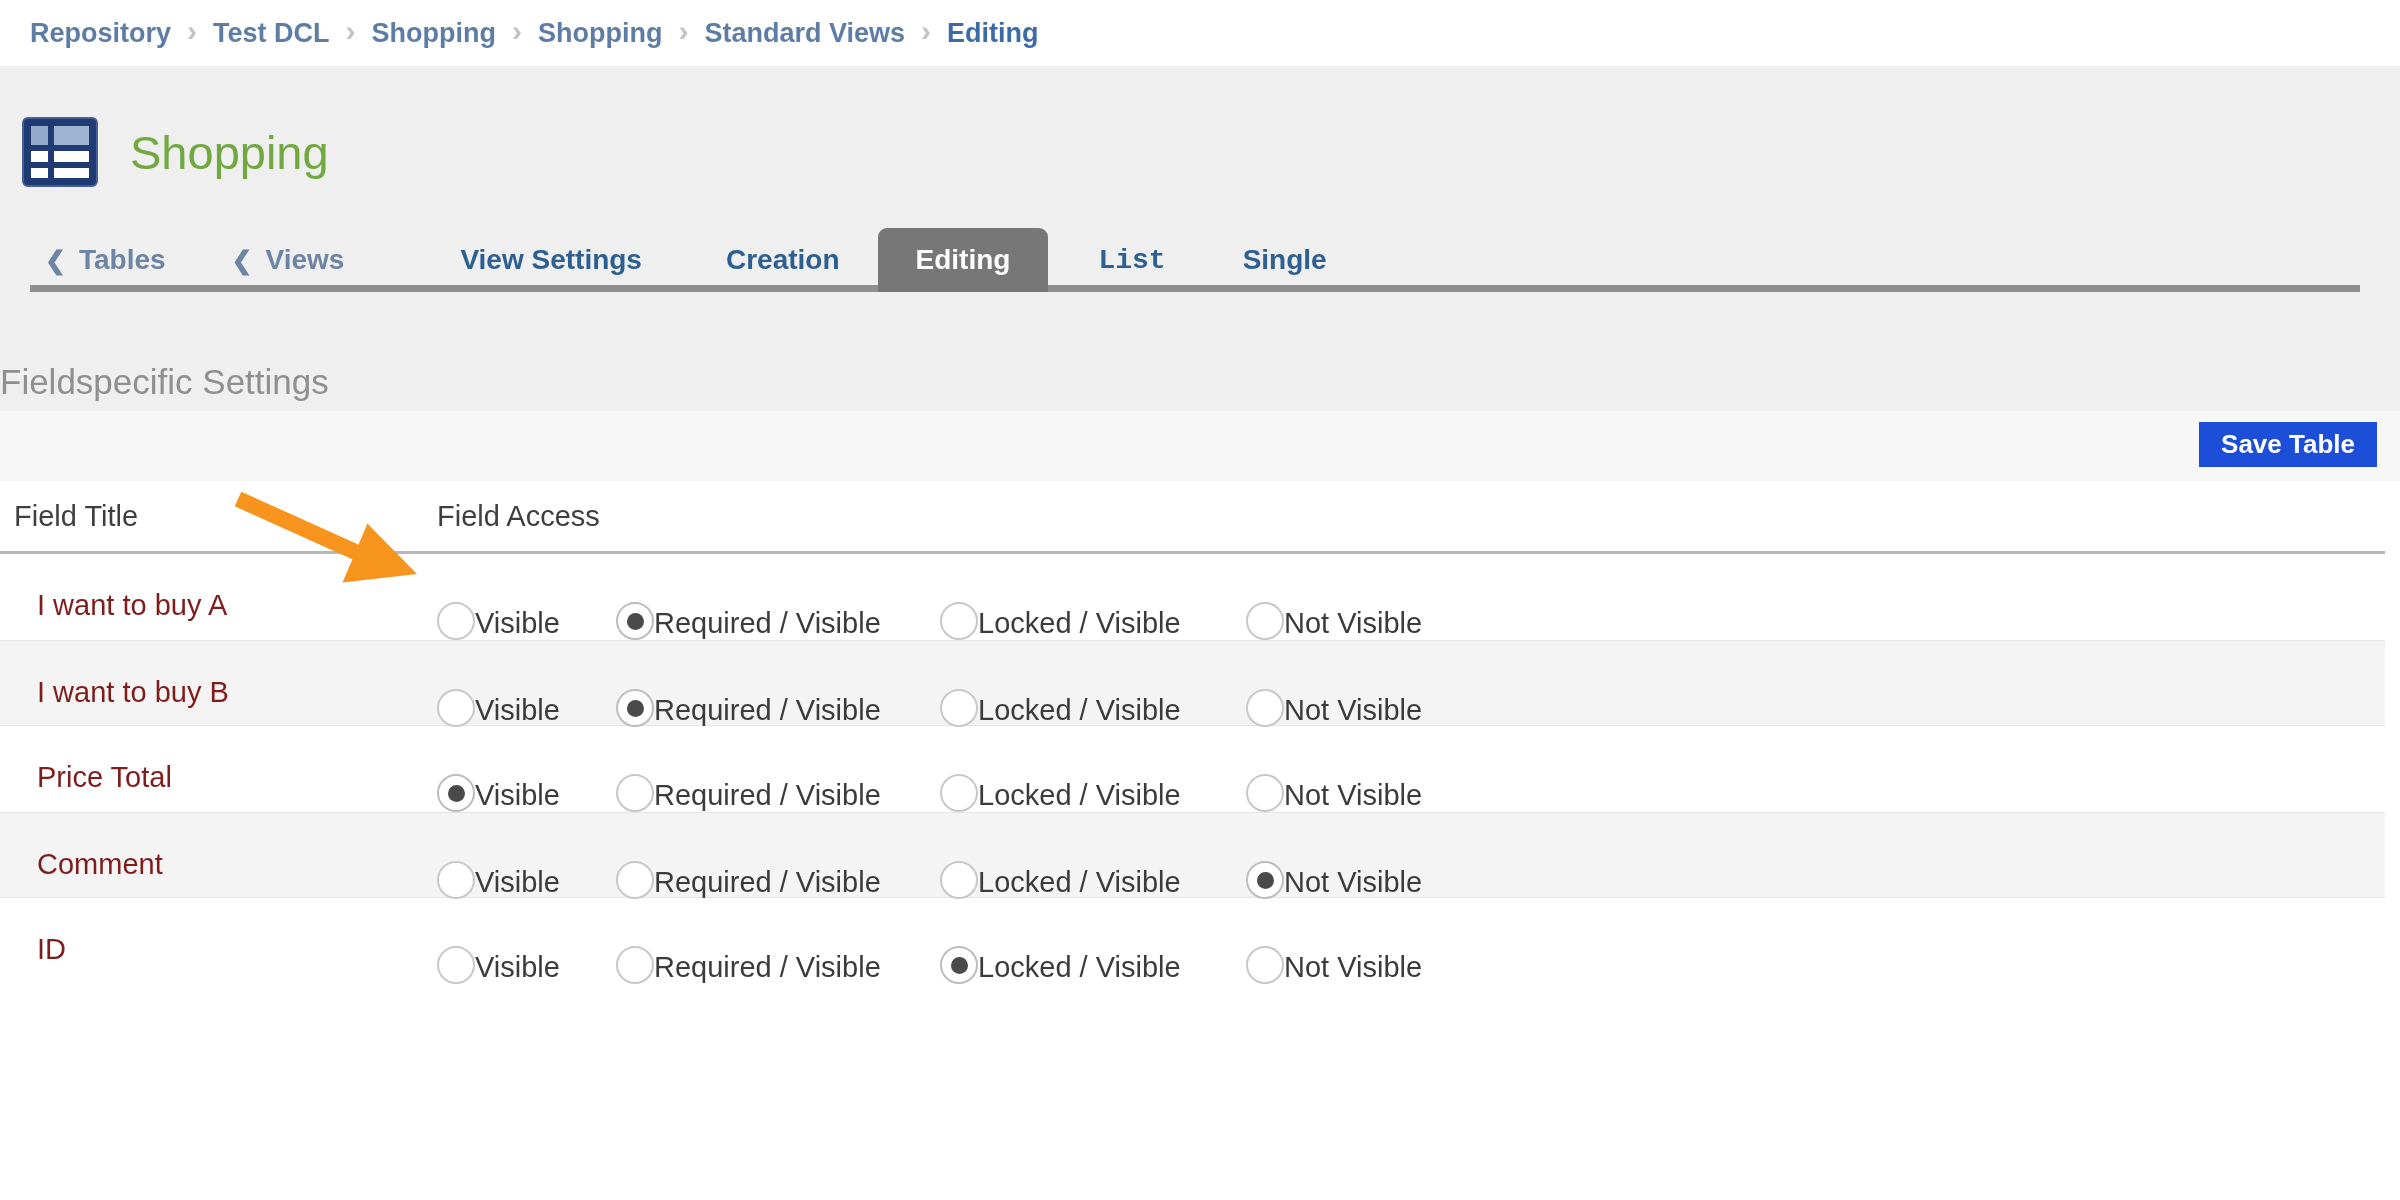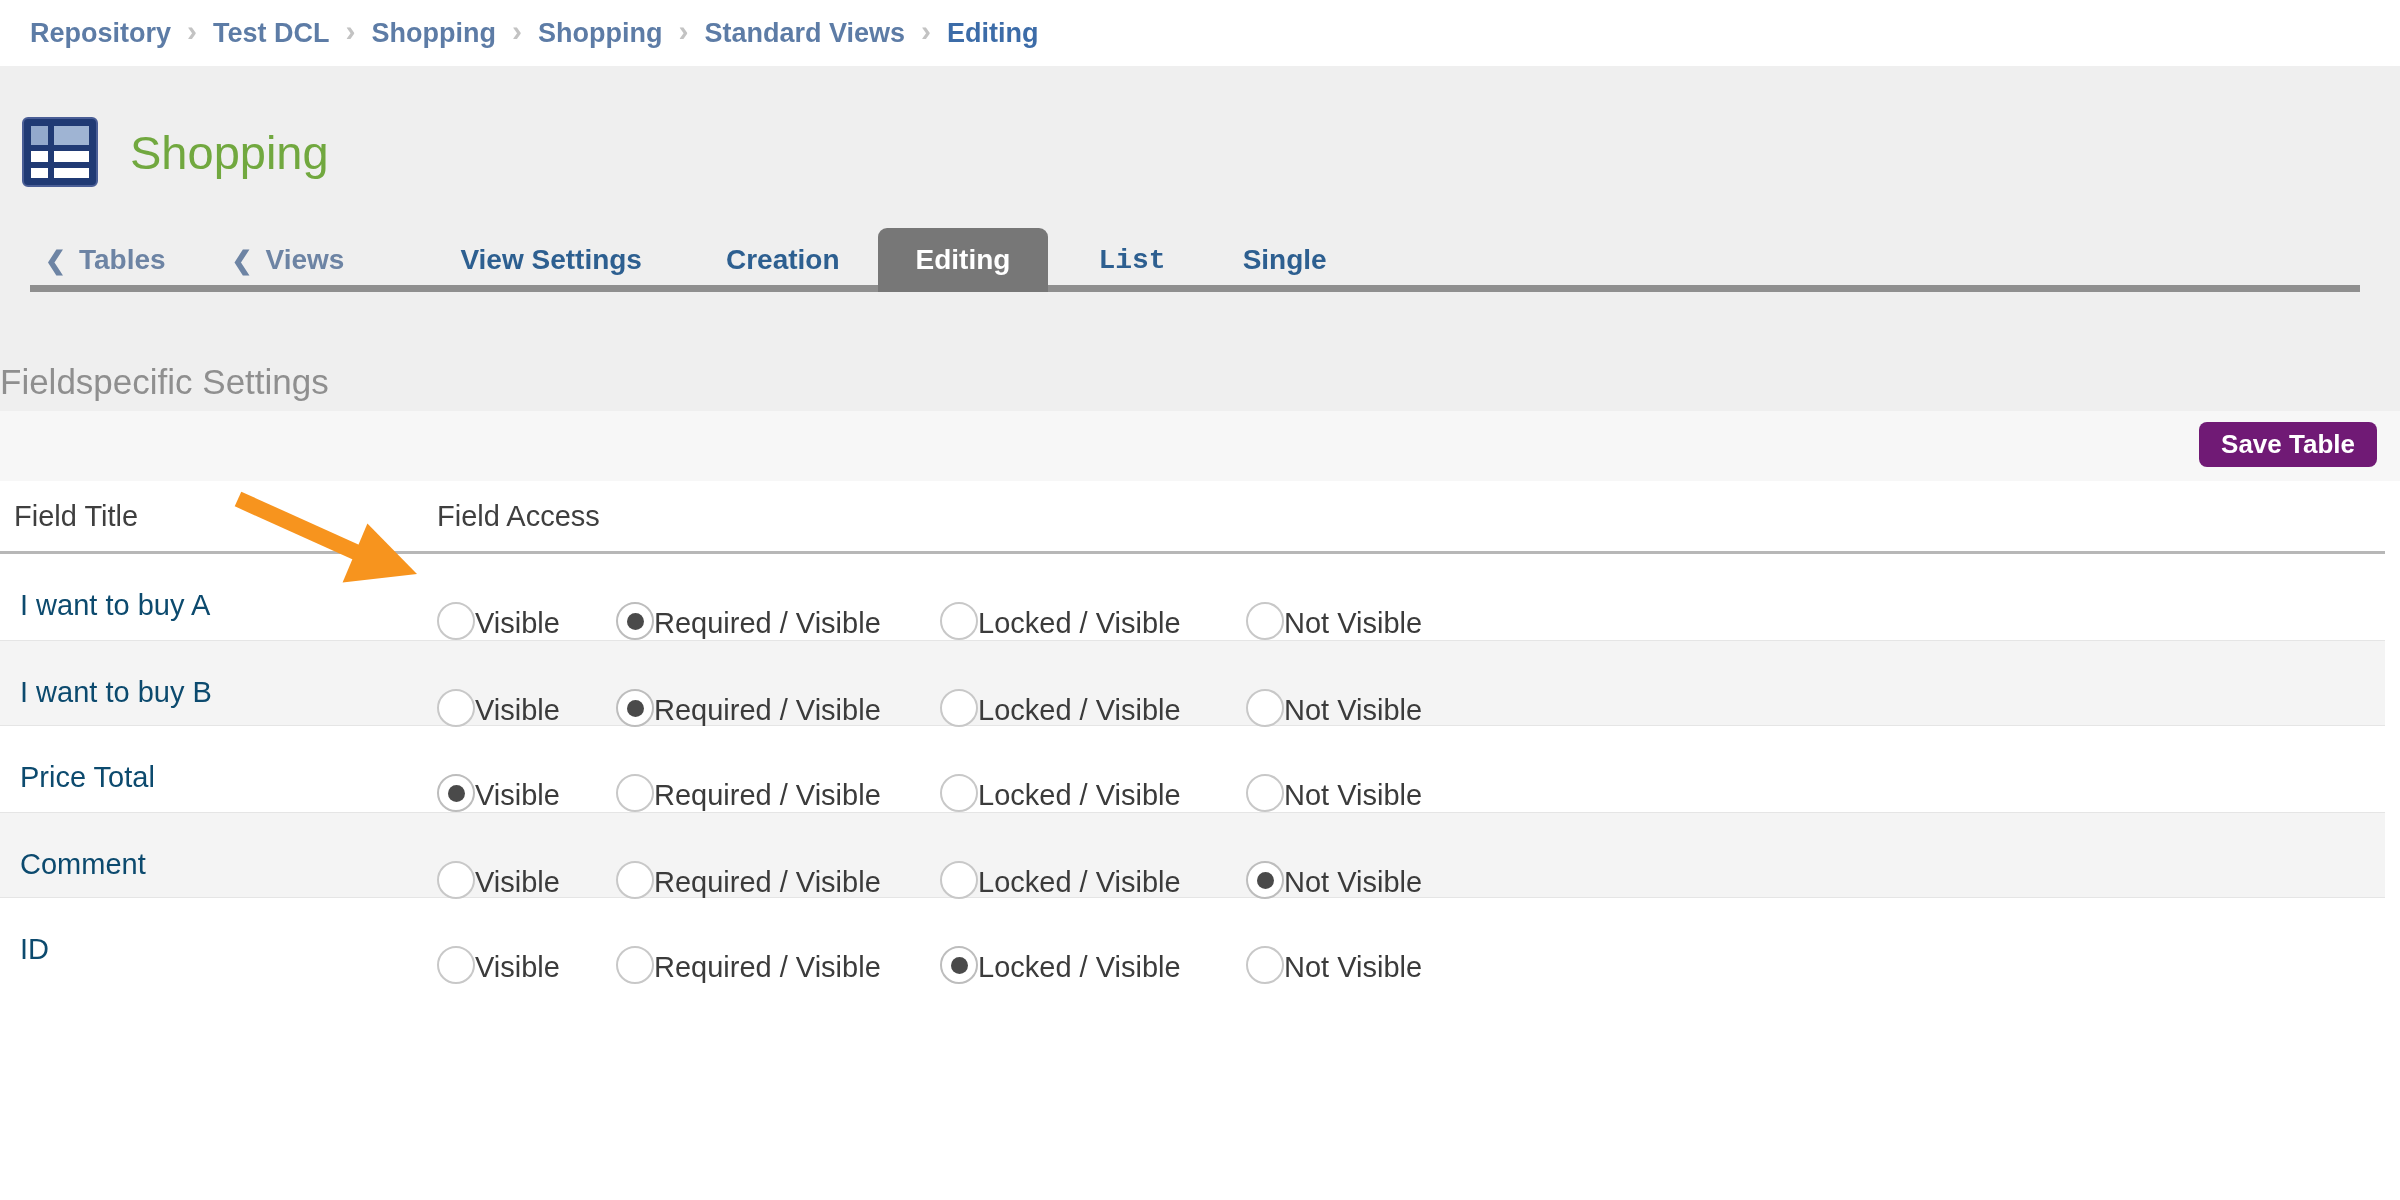--- a/index.html
+++ b/index.html
@@ -34,29 +34,29 @@
   .tabs-items .tab:nth-child(5){ margin-left:38px; }
   .tabs-items .tab:nth-child(6){ margin-left:50px;font-family:Liberation Mono, monospace; }
   .tabs-items .tab:nth-child(7){ margin-left:77px; }
   .tab.active { background:#777777; color:#ffffff; align-self:stretch; padding:0 38px; border-radius:9px 9px 0 0; }
   .tab-underline { position:absolute; left:30px; right:40px; bottom:0; height:7px; background:#8f8f8f; z-index:1; }
 
   .section-heading { margin-top:70px; padding-left:0; font-size:35px; color:#8f8f8f; }
 
   
   .toolbar { position:relative; height:70px; background:#f7f7f7; }
-  .save-btn { position:absolute; top:11px; right:23px; height:45px; min-width:150px; padding:0 22px; background:#701a75; color:#ffffff; font-size:26px; font-weight:700; border:none; border-radius:8px; display:flex; align-items:center; justify-content:center; cursor:pointer; font-family:"Liberation Sans", sans-serif; }
+  .save-btn { position:absolute; top:11px; right:23px; height:45px; min-width:150px; padding:0 22px; background:#1d4ed8; color:#ffffff; font-size:26px; font-weight:700; border:none; border-radius:0; display:flex; align-items:center; justify-content:center; cursor:pointer; font-family:"Liberation Sans", sans-serif; }
 
   
   .table-area { width:2385px; background:#ffffff; }
   .thead { display:grid; grid-template-columns:437px auto; align-items:center; height:73px; border-bottom:3px solid #b7b7b7; color:#3f3f3f; font-size:29px; }
   .thead .c1 { padding-left:14px; }
   .frow { display:grid; grid-template-columns:437px 179px 324px 306px auto; align-items:center; height:86px; background:#ffffff; }
   .frow.stripe { background:#f4f4f4; border-top:1px solid #e5e5e5; border-bottom:1px solid #e5e5e5; }
-  .fcell.label { padding-left:20px; font-size:29px; color:#0c4a6e;margin-top:16px; }
+  .fcell.label { padding-left:37px; font-size:29px; color:#7f1d1d;margin-top:16px; }
   .fcell.opt { display:flex; align-items:flex-end; gap:0; cursor:pointer;margin-top:48px; }
   .radio { width:38px; height:38px; border-radius:50%; background:#ffffff; border:2px solid #c8c8c8; flex:0 0 auto; display:flex; align-items:center; justify-content:center; }
   .radio.sel { border-color:#bdbdbd; }
   .radio.sel::after { content:''; width:17px; height:17px; border-radius:50%; background:#4a4a4a; }
   .optlab { font-size:29px; color:#3b3b3b; }
 
   
   .arrow-svg { position:absolute; left:218px; top:483px; z-index:5; pointer-events:none; }
 </style>
 </head>

